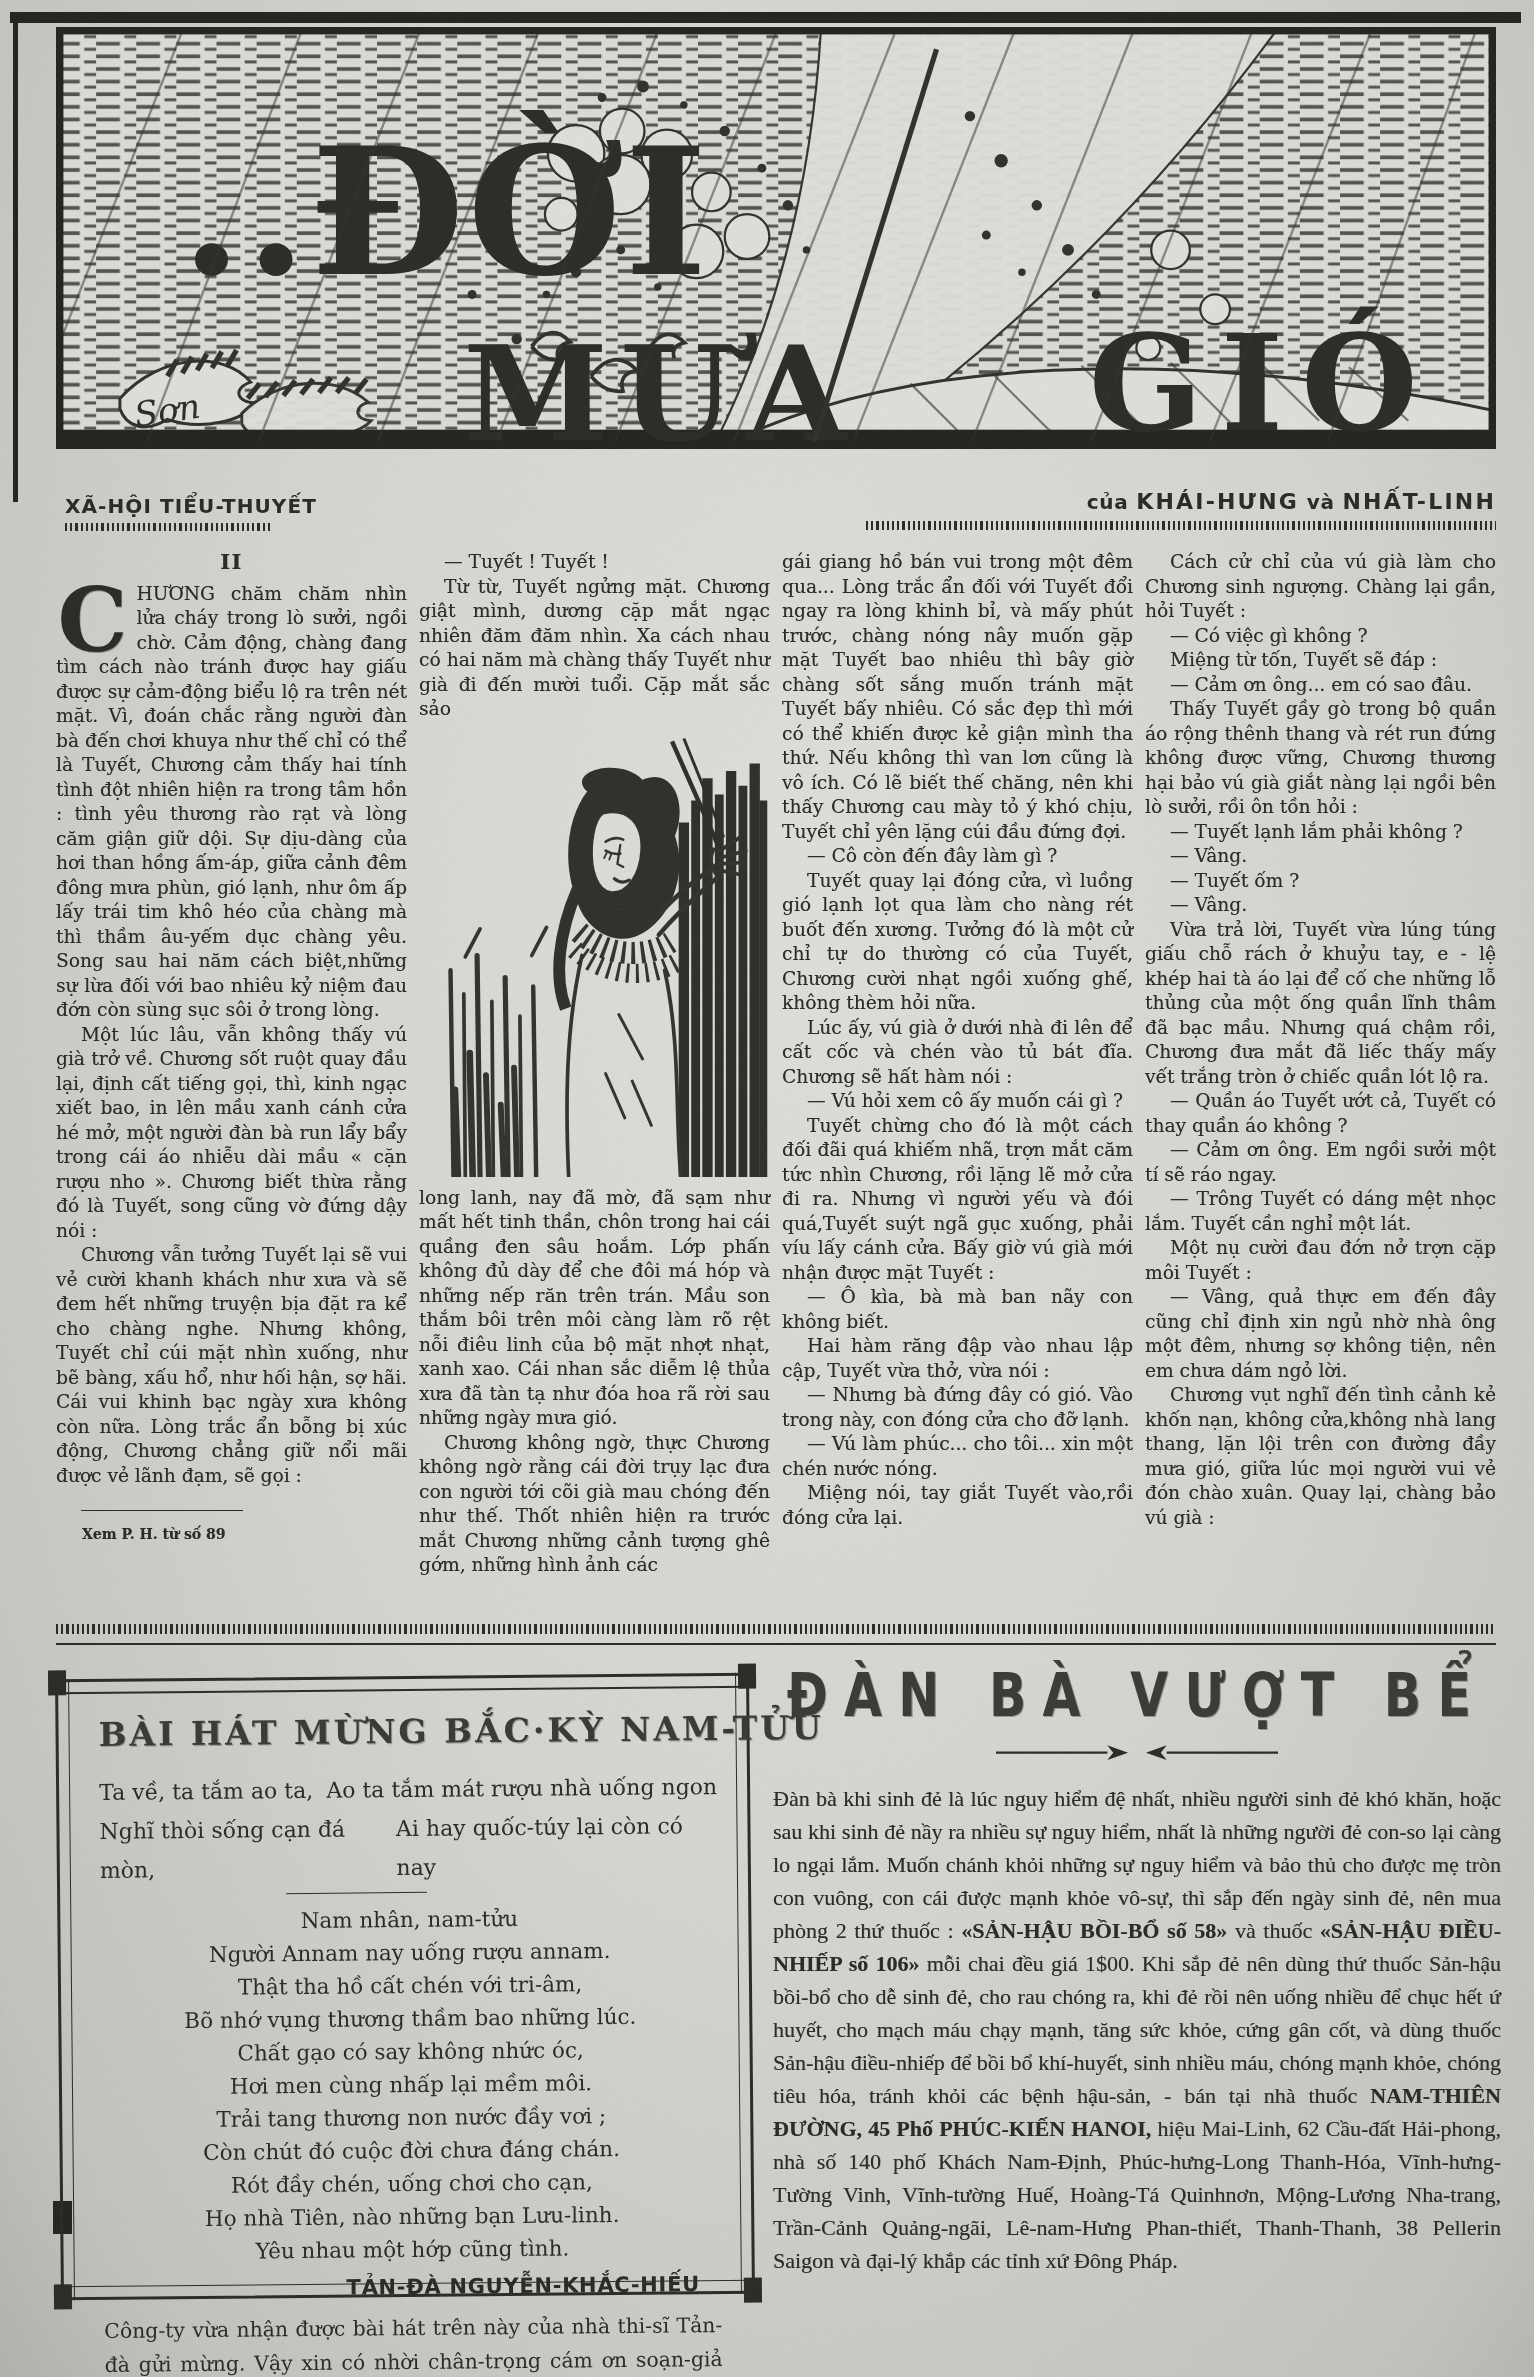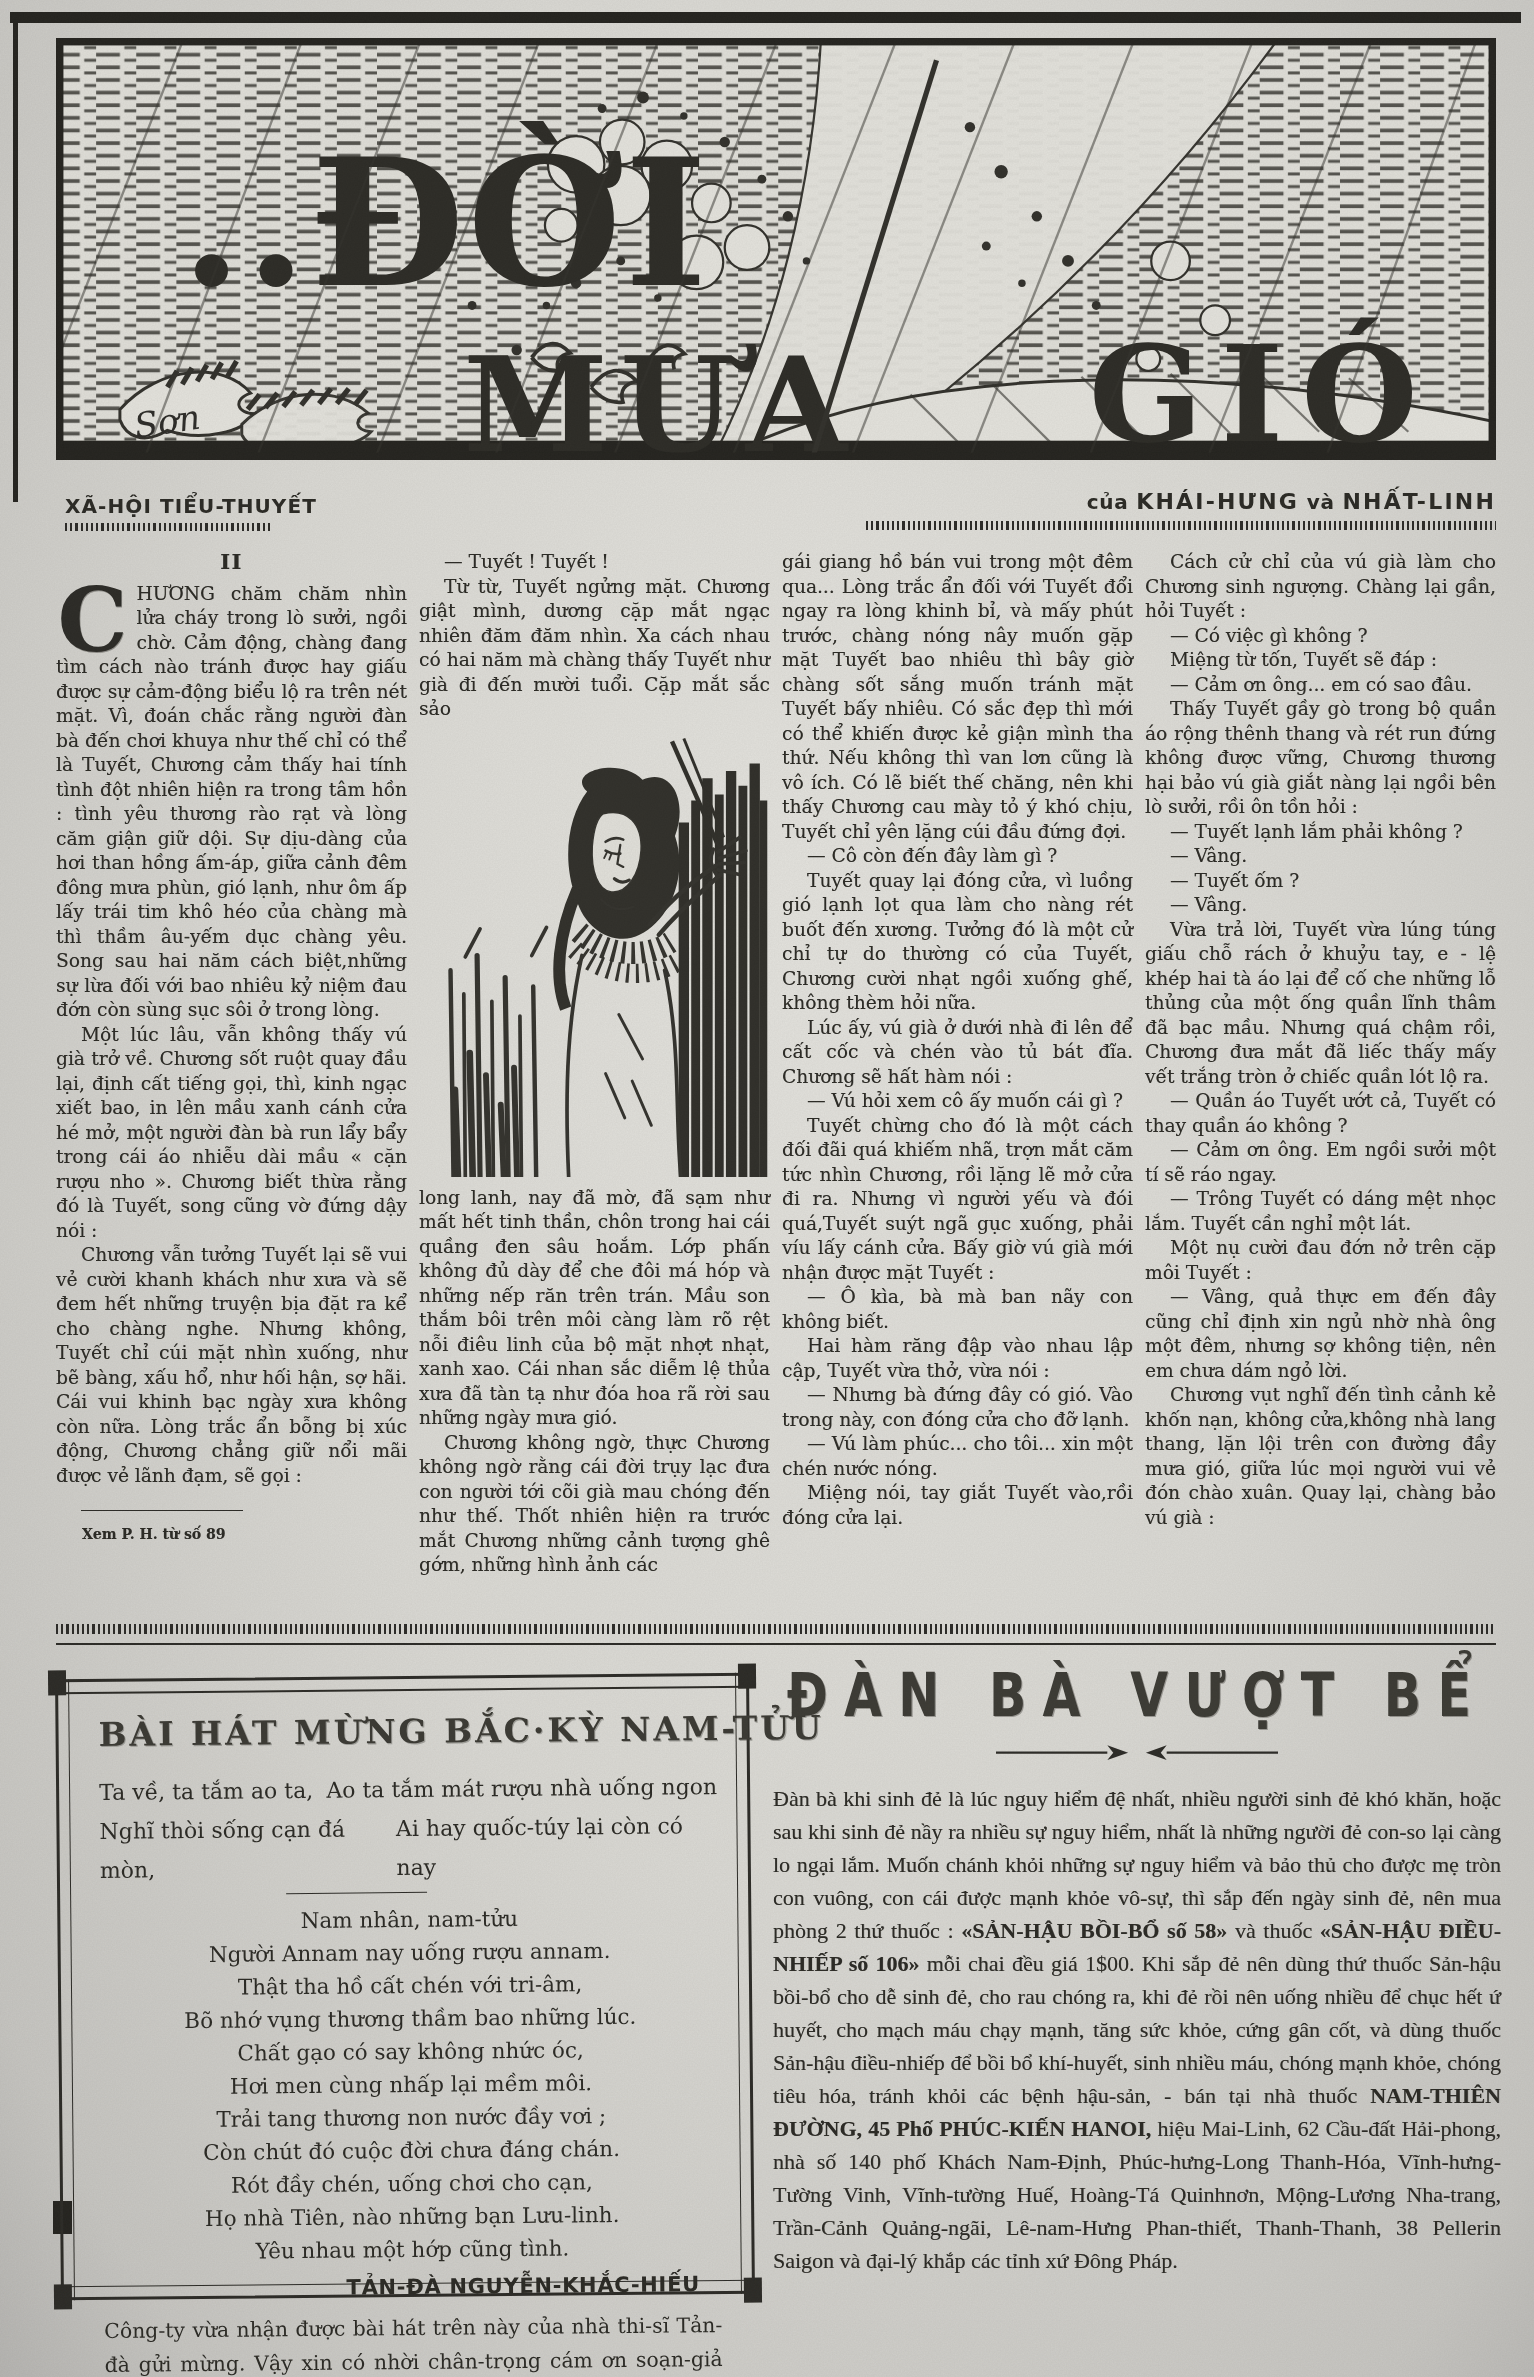--- a/index.html
+++ b/index.html
@@ -7,21 +7,21 @@
   .page{
     position:relative;width:1535px;height:2377px;margin:0 auto;
     background:radial-gradient(ellipse at 52% 38%, #e3e2dd 0%, #d9d8d3 48%, #c6c5c1 88%, #b5b4b1 100%);
     font-family:"DejaVu Serif", serif;color:#2a2924;overflow:hidden;
   }
   .page *{box-sizing:border-box;}
   .scan-top{position:absolute;left:10.4px;top:12px;width:1511px;height:11px;background:#24231f;}
   .scan-left{position:absolute;left:12.6px;top:12px;width:5.2px;height:490px;background:#24231f;}
   .scan-chip{position:absolute;left:53px;top:2201px;width:19.3px;height:33px;background:#24231f;}
 
-  .masthead{position:absolute;left:56px;top:38px;width:1440px;height:422px;}
+  .masthead{position:absolute;left:56px;top:27px;width:1440px;height:422px;}
   .masthead svg{display:block;width:100%;height:100%;}
 
   .kicker{position:absolute;left:56px;top:489px;width:1440px;height:64px;}
   .kicker-left{position:absolute;left:9px;top:4.5px;}
   .kicker-left .t{font-weight:bold;font-size:20px;letter-spacing:1.1px;font-family:"DejaVu Sans",sans-serif;}
   .kicker-right{position:absolute;right:0;top:0;text-align:right;}
   .byline{font-family:"DejaVu Sans",sans-serif;font-size:22px;letter-spacing:0.7px;text-align:right;}
   .byline .small{font-weight:bold;font-size:20px;}
   .byline .author{font-weight:bold;letter-spacing:2.2px;}
   .hatch{background:repeating-linear-gradient(90deg,#2b2a27 0px,#2b2a27 2.2px,rgba(0,0,0,0) 2.2px,rgba(0,0,0,0) 5.2px);}
@@ -321,21 +321,21 @@
           <p>— Cảm ơn ông... em có sao đâu.</p>
           <p>Thấy Tuyết gầy gò trong bộ quần áo rộng thênh thang và rét run đứng không được vững, Chương thương hại bảo vú già giắt nàng lại ngồi bên lò sưởi, rồi ôn tồn hỏi :</p>
           <p>— Tuyết lạnh lắm phải không ?</p>
           <p>— Vâng.</p>
           <p>— Tuyết ốm ?</p>
           <p>— Vâng.</p>
           <p>Vừa trả lời, Tuyết vừa lúng túng giấu chỗ rách ở khuỷu tay, e - lệ khép hai tà áo lại để cố che những lỗ thủng của một ống quần lĩnh thâm đã bạc mầu. Nhưng quá chậm rồi, Chương đưa mắt đã liếc thấy mấy vết trắng tròn ở chiếc quần lót lộ ra.</p>
           <p>— Quần áo Tuyết ướt cả, Tuyết có thay quần áo không ?</p>
           <p>— Cảm ơn ông. Em ngồi sưởi một tí sẽ ráo ngay.</p>
           <p>— Trông Tuyết có dáng mệt nhọc lắm. Tuyết cần nghỉ một lát.</p>
-          <p>Một nụ cười đau đớn nở trên cặp môi Tuyết :</p>
+          <p>Một nụ cười đau đớn nở trợn cặp môi Tuyết :</p>
           <p>— Vâng, quả thực em đến đây cũng chỉ định xin ngủ nhờ nhà ông một đêm, nhưng sợ không tiện, nên em chưa dám ngỏ lời.</p>
           <p>Chương vụt nghĩ đến tình cảnh kẻ khốn nạn, không cửa,không nhà lang thang, lặn lội trên con đường đầy mưa gió, giữa lúc mọi người vui vẻ đón chào xuân. Quay lại, chàng bảo vú già :</p>
         </div>
     </div>
   </div>
 
   <div class="divider">
     <div class="hatch"></div>
     <div class="dline"></div>
   </div>

